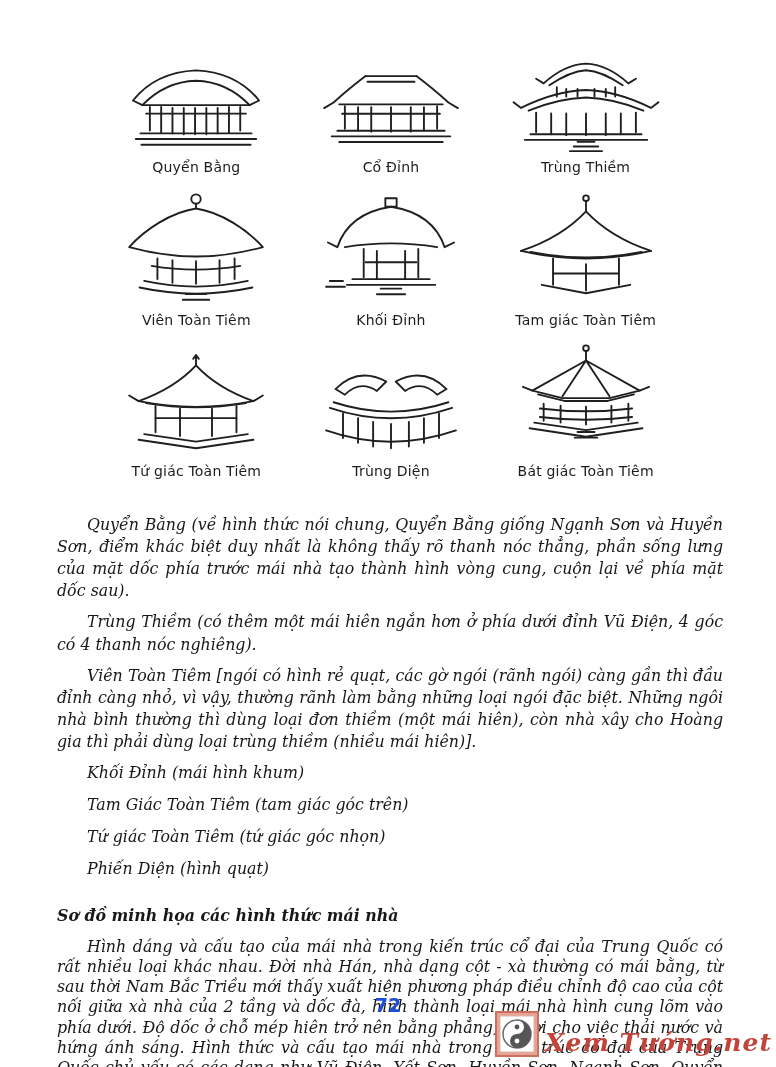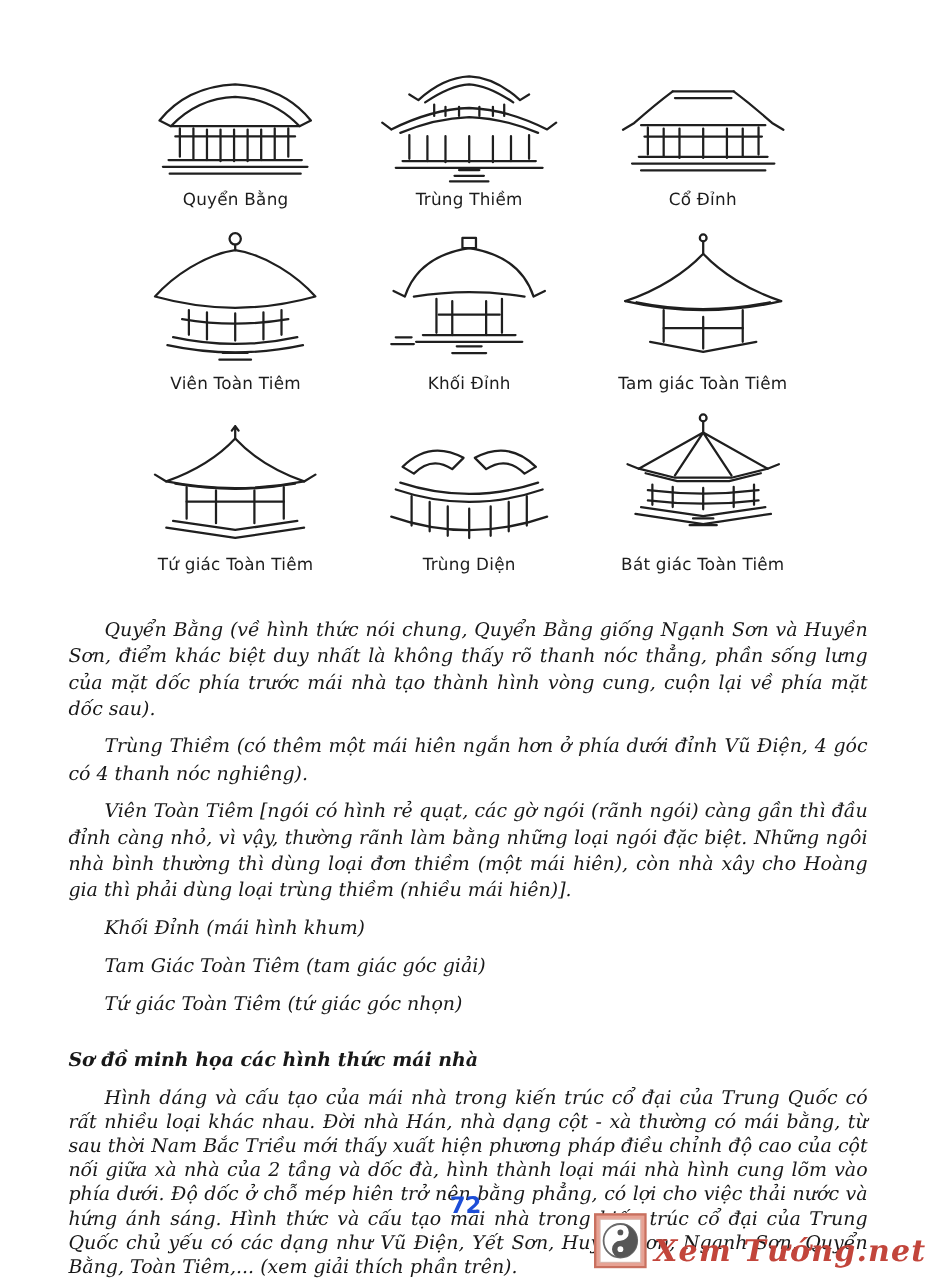--- a/index.html
+++ b/index.html
@@ -61,47 +61,47 @@
           <path d="M28 47 H142"></path>
           <path d="M36 49 V74 M48 49 V76 M60 50 V77 M72 50 V78 M84 50 V78 M96 50 V78 M108 50 V77 M120 49 V76 M132 49 V74"></path>
           <path d="M32 56 H138"></path>
           <path d="M26 77 H144 M21 83 H149 M27 89 H143"></path>
         </g>
       </svg>
       <div class="fig-caption">Quyển Bằng</div>
     </div>
 
     <div class="fig">
+      <svg width="160" height="92" viewBox="0 0 170 96">
+        <g class="line-art">
+          <path d="M58 12 H112"></path>
+          <path d="M58 12 Q42 24 24 40 L14 46 M112 12 Q128 24 146 40 L156 46"></path>
+          <path d="M60 18 H110 M30 42 H140"></path>
+          <path d="M36 44 V68 M50 45 V70 M64 45 V71 M85 45 V71 M106 45 V71 M120 45 V70 M134 44 V68"></path>
+          <path d="M33 52 H137"></path>
+          <path d="M28 70 H142 M22 76 H148 M30 82 H140"></path>
+        </g>
+      </svg>
+      <div class="fig-caption">Cổ Đỉnh</div>
+    </div>
+
+    <div class="fig">
       <svg width="160" height="100" viewBox="0 0 170 104">
         <g class="line-art">
           <path d="M40 28 Q62 8 85 7 Q108 8 130 28 L138 23 M40 28 L32 23"></path>
           <path d="M46 30 Q68 15 85 14 Q102 15 124 30"></path>
           <path d="M54 32 V42 M116 32 V42 M64 34 V42 M76 34 V42 M94 34 V42 M106 34 V42"></path>
           <path d="M16 54 Q52 36 85 35 Q118 36 154 54 L162 48 M16 54 L8 48"></path>
           <path d="M24 57 Q55 44 85 43 Q115 44 146 57"></path>
           <path d="M32 59 V80 M48 60 V82 M64 60 V83 M85 60 V83 M106 60 V83 M122 60 V82 M138 59 V80"></path>
           <path d="M26 82 H144 M20 88 H150"></path>
           <path d="M76 90 H94 M72 95 H98 M68 100 H102"></path>
         </g>
       </svg>
       <div class="fig-caption">Trùng Thiềm</div>
-    </div>
-
-    <div class="fig">
-      <svg width="160" height="92" viewBox="0 0 170 96">
-        <g class="line-art">
-          <path d="M58 12 H112"></path>
-          <path d="M58 12 Q42 24 24 40 L14 46 M112 12 Q128 24 146 40 L156 46"></path>
-          <path d="M60 18 H110 M30 42 H140"></path>
-          <path d="M36 44 V68 M50 45 V70 M64 45 V71 M85 45 V71 M106 45 V71 M120 45 V70 M134 44 V68"></path>
-          <path d="M33 52 H137"></path>
-          <path d="M28 70 H142 M22 76 H148 M30 82 H140"></path>
-        </g>
-      </svg>
-      <div class="fig-caption">Cổ Đỉnh</div>
     </div>
 
     <div class="fig">
       <svg width="160" height="122" viewBox="0 0 170 126">
         <g class="line-art">
           <circle cx="85" cy="11" r="5"></circle>
           <path d="M85 16 V21"></path>
           <path d="M85 21 C58 25 30 44 14 62 Q50 72 85 72 Q120 72 156 62 C140 44 112 25 85 21 Z"></path>
           <path d="M44 74 V96 M60 76 V100 M85 77 V101 M110 76 V100 M126 74 V96"></path>
           <path d="M38 82 Q85 90 132 82"></path>
@@ -190,22 +190,23 @@
     </div>
   </div>
 
   <div class="text-block">
     <p>Quyển Bằng (về hình thức nói chung, Quyển Bằng giống Ngạnh Sơn và Huyền Sơn, điểm khác biệt duy nhất là không thấy rõ thanh nóc thẳng, phần sống lưng của mặt dốc phía trước mái nhà tạo thành hình vòng cung, cuộn lại về phía mặt dốc sau).</p>
     <p>Trùng Thiềm (có thêm một mái hiên ngắn hơn ở phía dưới đỉnh Vũ Điện, 4 góc có 4 thanh nóc nghiêng).</p>
     <p>Viên Toàn Tiêm [ngói có hình rẻ quạt, các gờ ngói (rãnh ngói) càng gần thì đầu đỉnh càng nhỏ, vì vậy, thường rãnh làm bằng những loại ngói đặc biệt. Những ngôi nhà bình thường thì dùng loại đơn thiềm (một mái hiên), còn nhà xây cho Hoàng gia thì phải dùng loại trùng thiềm (nhiều mái hiên)].</p>
 
     <div class="list-block">
       <p>Khối Đỉnh (mái hình khum)</p>
-      <p>Tam Giác Toàn Tiêm (tam giác góc giải)</p>
+      <p>Tam Giác Toàn Tiêm (tam giác góc trên)</p>
       <p>Tứ giác Toàn Tiêm (tứ giác góc nhọn)</p>
+      <p>Phiến Diện (hình quạt)</p>
     </div>
 
     <p class="section-head">Sơ đồ minh họa các hình thức mái nhà</p>
     <p class="section-body">Hình dáng và cấu tạo của mái nhà trong kiến trúc cổ đại của Trung Quốc có rất nhiều loại khác nhau. Đời nhà Hán, nhà dạng cột - xà thường có mái bằng, từ sau thời Nam Bắc Triều mới thấy xuất hiện phương pháp điều chỉnh độ cao của cột nối giữa xà nhà của 2 tầng và dốc đà, hình thành loại mái nhà hình cung lõm vào phía dưới. Độ dốc ở chỗ mép hiên trở nên bằng phẳng, có lợi cho việc thải nước và hứng ánh sáng. Hình thức và cấu tạo mái nhà trong kiến trúc cổ đại của Trung Quốc chủ yếu có các dạng như Vũ Điện, Yết Sơn, Huyền Sơn, Ngạnh Sơn, Quyển Bằng, Toàn Tiêm,... (xem giải thích phần trên).</p>
   </div>
 
   <div class="page-number">72</div>
 
   <div class="watermark">
     <svg width="44" height="48" viewBox="0 0 44 48">

